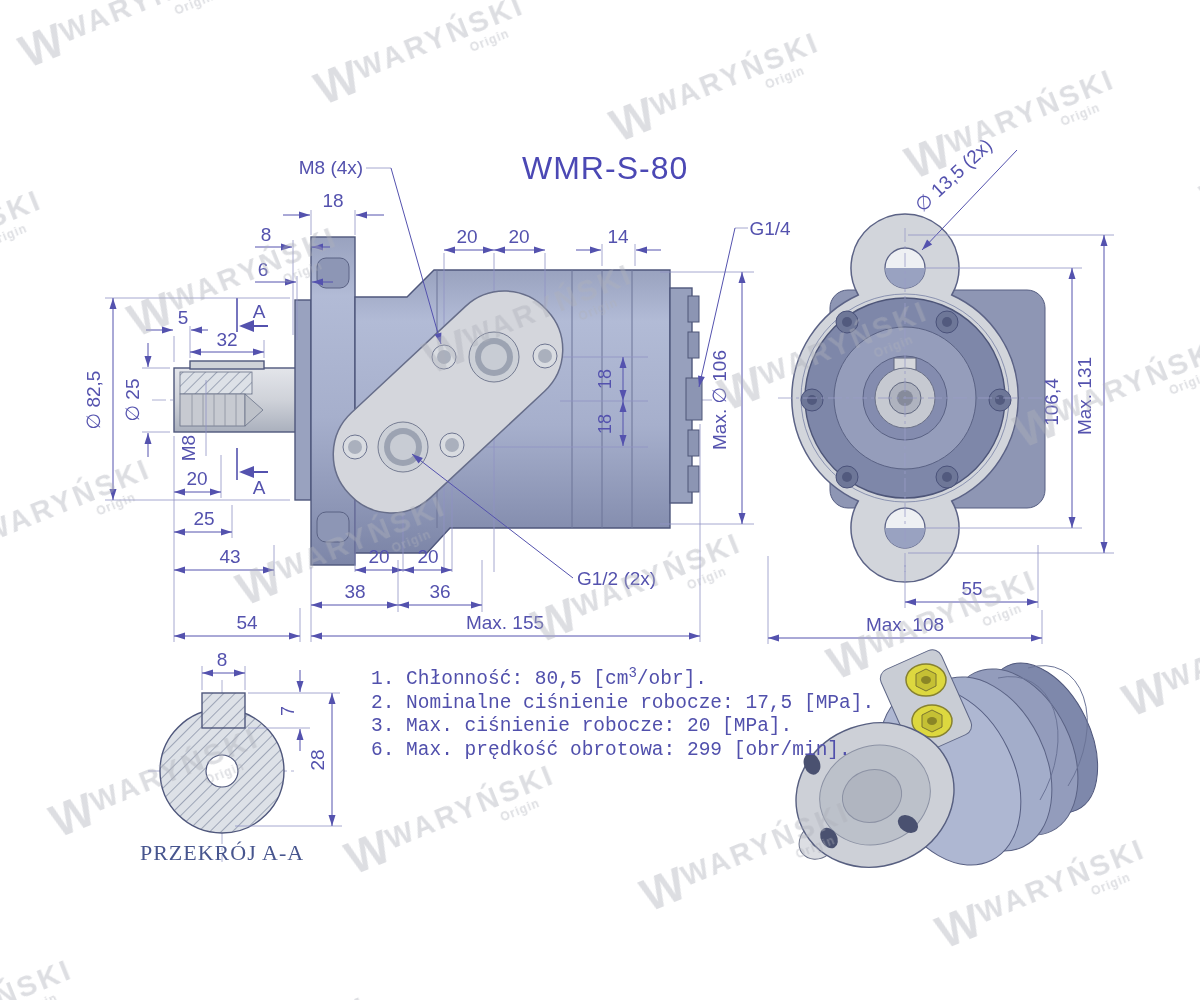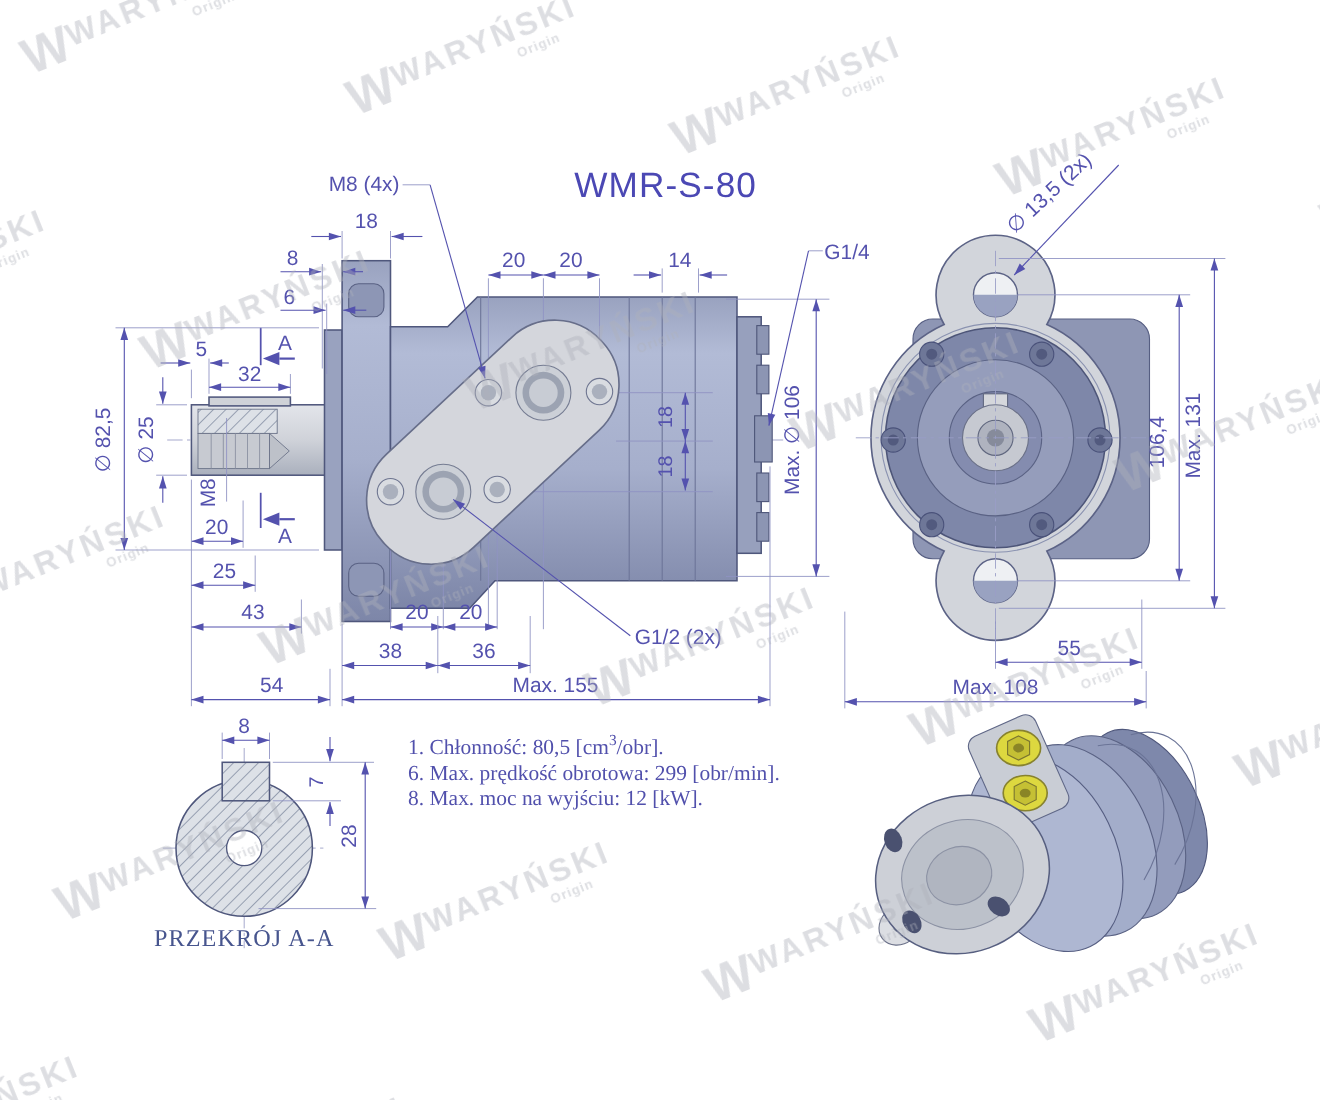--- a/index.html
+++ b/index.html
@@ -11,21 +11,21 @@
   .dimsm{font-family:"Liberation Sans",sans-serif;font-size:18px;fill:#5452ae;}
   .seclbl{font-family:"Liberation Serif",serif;font-size:22px;fill:#47558e;letter-spacing:1px;}
   .thin{stroke:#9093c4;stroke-width:0.8;fill:none;}
   .dl{stroke:#5452ae;stroke-width:1;fill:none;}
   .cl{stroke:#9a9dc6;stroke-width:0.8;fill:none;stroke-dasharray:14 4 3 4;}
   .outl{stroke:#4f577c;stroke-width:1.4;}
   .inl{stroke:#6d7598;stroke-width:1;fill:none;}
   #title{position:absolute;left:522px;top:150px;font-size:32px;letter-spacing:1px;
          color:#4b48b4;font-family:"Liberation Sans",sans-serif;}
   #specs{position:absolute;left:371px;top:668px;font-size:19.5px;line-height:23.6px;
-         color:#5150ac;font-family:Liberation Serif, serif;}
+         color:#5150ac;font-family:Liberation Mono, monospace;}
   #specs sup{font-size:14px;line-height:0;}
   .wmtext{font-family:"Liberation Sans",sans-serif;font-weight:bold;}
 </style>
 </head>
 <body>
 
 <div id="stage">
 
 <svg width="1200" height="1000" viewBox="0 0 1200 1000">
   <defs>
@@ -393,17 +393,18 @@
       </g>
     </pattern>
   </defs>
   <rect x="-200" y="-200" width="1600" height="1400" fill="url(#wm)"></rect>
 </svg>
 
 <div id="title">WMR-S-80</div>
 
 <div id="specs">
   <div><span>1. Chłonność: 80,5 [cm</span><sup>3</sup><span>/obr].</span></div>
+  <div><span>2. Nominalne ciśnienie robocze: 17,5 [MPa].</span></div>
+  <div><span>3. Max. ciśnienie robocze: 20 [MPa].</span></div>
   <div><span>6. Max. prędkość obrotowa: 299 [obr/min].</span></div>
-  <div><span>8. Max. moc na wyjściu: 12 [kW].</span></div>
 </div>
 
 </div>
 
 </body></html>

